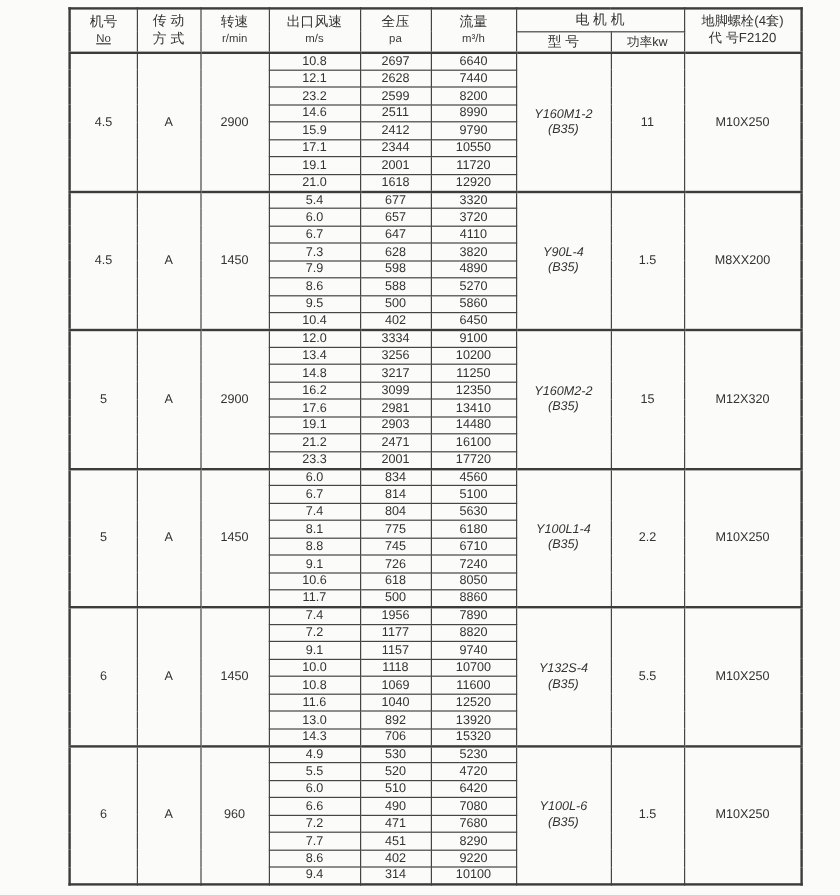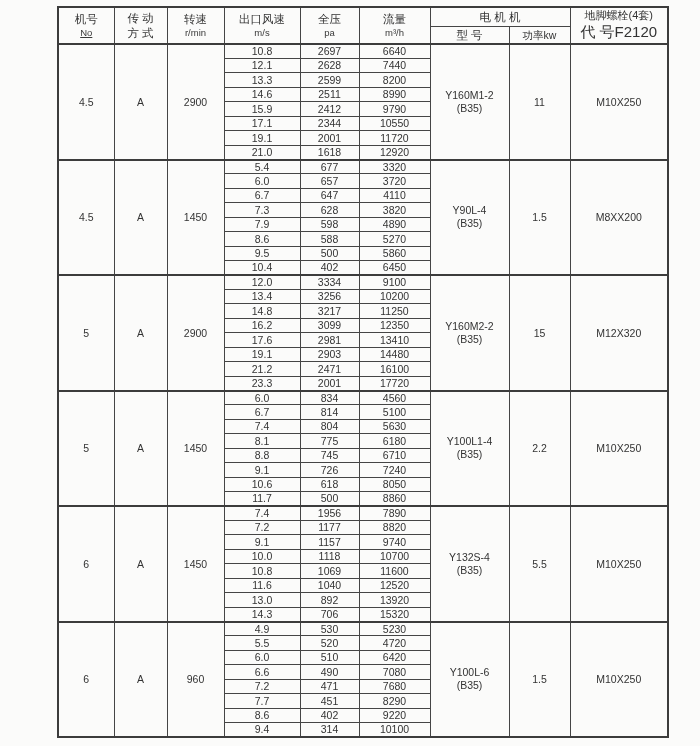--- a/index.html
+++ b/index.html
@@ -39,21 +39,21 @@
   }
   thead tr.h1 { height: 19px; }
   thead tr.h2 { height: 18px; }
   thead th { font-size: 11.5px; line-height: 1.25; }
   thead .sub { font-size: 9.5px; color: #3a3a3a; letter-spacing: 0; }
   thead .cjk { font-size: 11.5px; }
   thead .u-line { text-decoration: underline; text-underline-offset: 1px; }
   tbody tr { height: 14.45px; }
   tbody td { font-size: 10.5px; line-height: 1; }
   tbody td.merge { font-size: 10.5px; }
-  tbody td.motor { line-height: 1.25; }
+  tbody td.motor { line-height: 1.25; font-style: italic; }
   tr.block-start td { border-top: 2px solid #3c3c3c; }
   .motor-line { font-size: 10.5px; }
 </style>
 </head>
 <body>
 
 <div class="sheet">
   <table class="spec">
     <colgroup>
       <col style="width:56px">
@@ -90,21 +90,21 @@
         </th>
         <th rowspan="2">
           <div class="cjk">流量</div>
           <div class="sub">m³/h</div>
         </th>
         <th colspan="2">
           <span class="cjk">电 机 机</span>
         </th>
         <th rowspan="2">
           <div class="cjk" style="font-size:11px">地脚螺栓(4套)</div>
-          <div class="cjk" style="font-size:15px">代 号F2120</div>
+          <div class="cjk" style="font-size:11px">代 号F2120</div>
         </th>
       </tr>
       <tr class="h2">
         <th>
           <span class="cjk">型 号</span>
         </th>
         <th>
           <span class="cjk" style="font-size:10.5px">功率kw</span>
         </th>
       </tr>
@@ -123,21 +123,21 @@
           </td>
           <td rowspan="8" class="merge">11</td>
           <td rowspan="8" class="merge">M10X250</td>
         </tr>
         <tr>
           <td>12.1</td>
           <td>2628</td>
           <td>7440</td>
         </tr>
         <tr>
-          <td>13.3</td>
+          <td>23.2</td>
           <td>2599</td>
           <td>8200</td>
         </tr>
         <tr>
           <td>14.6</td>
           <td>2511</td>
           <td>8990</td>
         </tr>
         <tr>
           <td>15.9</td>

